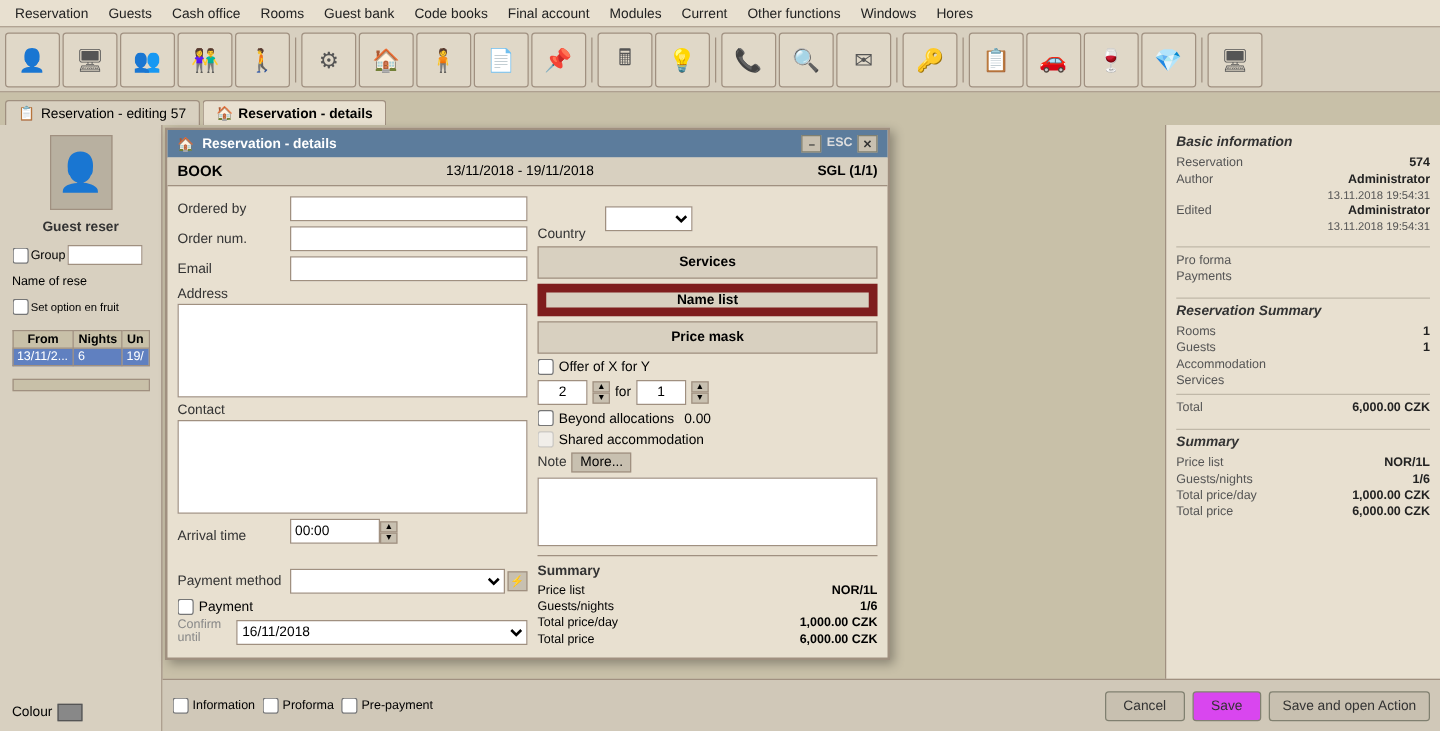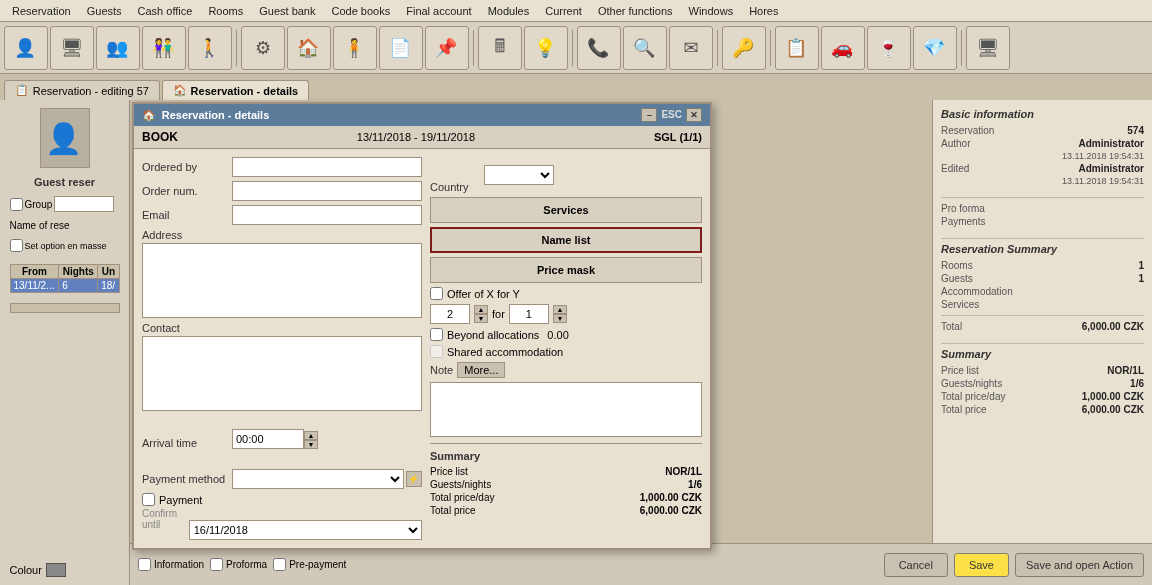--- a/index.html
+++ b/index.html
@@ -44,21 +44,21 @@
     .info-title { font-weight: bold; font-size: 11px; color: #333; margin-bottom: 4px; font-style: italic; }
     .info-row { display: flex; justify-content: space-between; font-size: 10px; padding: 1px 0; }
     .info-row .label { color: #555; }
     .info-row .value { color: #222; font-weight: bold; }
     .info-divider { border-top: 1px solid #c0b8a8; margin: 4px 0; }
 
     
     .bottom-bar { position: absolute; bottom: 0; left: 130px; right: 0; height: 42px; background: #d0c8b8; border-top: 1px solid #a09080; display: flex; align-items: center; justify-content: flex-end; padding: 0 8px; gap: 6px; }
     .btn { padding: 5px 14px; font-size: 11px; border: 1px solid #808070; border-radius: 3px; cursor: pointer; }
     .btn-cancel { background: #c8c0b0; color: #333; }
-    .btn-save { background: #fde047; color: #333; }
+    .btn-save { background: #d946ef; color: #333; }
     .btn-save-action { background: #c8c0b0; color: #333; padding: 5px 10px; }
     .btn-info-check { display: flex; align-items: center; gap: 3px; font-size: 10px; }
 
     
     .main-dialog { position: absolute; left: 132px; top: 2px; width: 580px; background: #e8e0d0; border: 2px solid #a09080; box-shadow: 3px 3px 8px rgba(0,0,0,0.3); z-index: 10; }
     .dialog-titlebar { background: #5c7c9c; color: white; padding: 3px 8px; display: flex; align-items: center; justify-content: space-between; height: 22px; font-size: 11px; font-weight: bold; }
     .dialog-titlebar-btns { display: flex; gap: 4px; }
     .dialog-titlebar-btn { width: 16px; height: 14px; background: #c8c0b0; border: 1px solid #808070; cursor: pointer; display: flex; align-items: center; justify-content: center; font-size: 9px; color: #333; }
     .dialog-header { background: #d8d0c0; padding: 4px 8px; display: flex; align-items: center; justify-content: space-between; border-bottom: 1px solid #a09080; }
     .dialog-header-book { font-weight: bold; font-size: 12px; }
@@ -67,37 +67,37 @@
     .dialog-body { display: flex; padding: 8px; gap: 8px; }
     .dialog-left { flex: 0 0 280px; }
     .dialog-right { flex: 1; }
     .form-row { display: flex; align-items: center; margin-bottom: 4px; }
     .form-label { width: 90px; font-size: 11px; color: #333; flex-shrink: 0; }
     .form-input { flex: 1; height: 20px; border: 1px solid #a09080; background: white; padding: 1px 3px; font-size: 11px; }
     .form-input-sm { width: 72px; height: 20px; border: 1px solid #a09080; background: white; padding: 1px 3px; font-size: 11px; }
     .address-area { display: flex; flex-direction: column; margin-bottom: 4px; }
     .address-label { font-size: 11px; color: #333; margin-bottom: 2px; }
     .address-textarea { width: 100%; height: 75px; border: 1px solid #a09080; background: white; font-size: 11px; padding: 2px; resize: none; }
-    .contact-area { display: flex; flex-direction: column; margin-bottom: 18px; }
+    .contact-area { display: flex; flex-direction: column; margin-bottom: 4px; }
     .contact-label { font-size: 11px; color: #333; margin-bottom: 2px; }
     .contact-textarea { width: 100%; height: 75px; border: 1px solid #a09080; background: white; font-size: 11px; padding: 2px; resize: none; }
     .arrival-row { display: flex; align-items: flex-end; margin-bottom: 20px; }
     .payment-row { display: flex; align-items: center; margin-bottom: 4px; }
     .payment-select { flex: 1; height: 20px; border: 1px solid #a09080; background: white; font-size: 11px; }
     .payment-icon { width: 16px; height: 16px; background: #c8c0b0; border: 1px solid #a09080; margin-left: 2px; display: flex; align-items: center; justify-content: center; font-size: 9px; }
     .option-row { display: flex; align-items: center; gap: 4px; margin-bottom: 2px; }
     .confirm-row { display: flex; font-size: 11px; }
     .confirm-label { color: #888; font-size: 10px; }
-    .confirm-select { width: 100%; height: 20px; border: 1px solid #a09080; background: white; font-size: 11px; margin-top: 12px; }
+    .confirm-select { width: 100%; height: 20px; border: 1px solid #a09080; background: white; font-size: 11px; margin-top: 2px; }
     
     .country-row { display: flex; align-items: center; margin-bottom: 4px; gap: 4px; }
     .country-label { font-size: 11px; color: #333; width: 50px; margin-top: 24px; }
     .country-select { width: 70px; height: 20px; border: 1px solid #a09080; background: white; font-size: 11px; }
     .services-btn { width: 100%; height: 26px; background: #d8d0c0; border: 1px solid #a09080; font-size: 11px; font-weight: bold; cursor: pointer; margin-bottom: 4px; }
-    .namelist-btn { width: 100%; height: 26px; background: #d8d0c0; border: 2px solid #7f1d1d; font-size: 11px; font-weight: bold; cursor: pointer; margin-bottom: 4px; }
+    .namelist-btn { width: 100%; height: 26px; background: #d8d0c0; border: 7px solid #7f1d1d; font-size: 11px; font-weight: bold; cursor: pointer; margin-bottom: 4px; }
     .pricemask-btn { width: 100%; height: 26px; background: #d8d0c0; border: 1px solid #a09080; font-size: 11px; font-weight: bold; cursor: pointer; margin-bottom: 4px; }
     .offer-row { display: flex; align-items: center; gap: 4px; margin-bottom: 4px; }
     .spin-row { display: flex; align-items: center; gap: 4px; margin-bottom: 4px; }
     .spin-input { width: 40px; height: 20px; border: 1px solid #a09080; background: white; font-size: 11px; text-align: center; }
     .beyond-row { display: flex; align-items: center; gap: 4px; margin-bottom: 4px; }
     .shared-row { display: flex; align-items: center; gap: 4px; margin-bottom: 4px; }
     .message-label { font-size: 11px; color: #333; margin-bottom: 2px; }
     .message-textarea { width: 100%; height: 60px; border: 1px solid #a09080; background: #f0f8f0; font-size: 11px; padding: 2px; resize: none; }
     .note-area { display: flex; align-items: center; gap: 4px; margin-bottom: 4px; }
     .note-label { font-size: 11px; color: #333; }
@@ -220,35 +220,35 @@
     <div class="left-field">
       <input type="checkbox" style="">
       <label>Group</label>
       <input type="text" style="width: 60px; height: 16px; font-size: 10px; border: 1px solid rgb(160, 144, 128);">
     </div>
     <div class="left-field">
       <span style="font-size:10px;">Name of rese</span>
     </div>
     <div class="left-field">
       <input type="checkbox" style="">
-      <label style="font-size:9px;">Set option en masse</label>
+      <label style="font-size:9px;">Set option en fruit</label>
     </div>
     <table class="from-table">
       <thead>
         <tr>
           <th>From</th>
           <th>Nights</th>
           <th>Un</th>
         </tr>
       </thead>
       <tbody>
         <tr class="selected">
           <td>13/11/2...</td>
           <td>6</td>
-          <td>18/</td>
+          <td>19/</td>
         </tr>
       </tbody>
     </table>
     <div class="scrollbar-h"></div>
     <div class="bottom-area">
       <div class="colour-row">
         <span>Colour</span>
         <div class="colour-box"></div>
       </div>
     </div>

